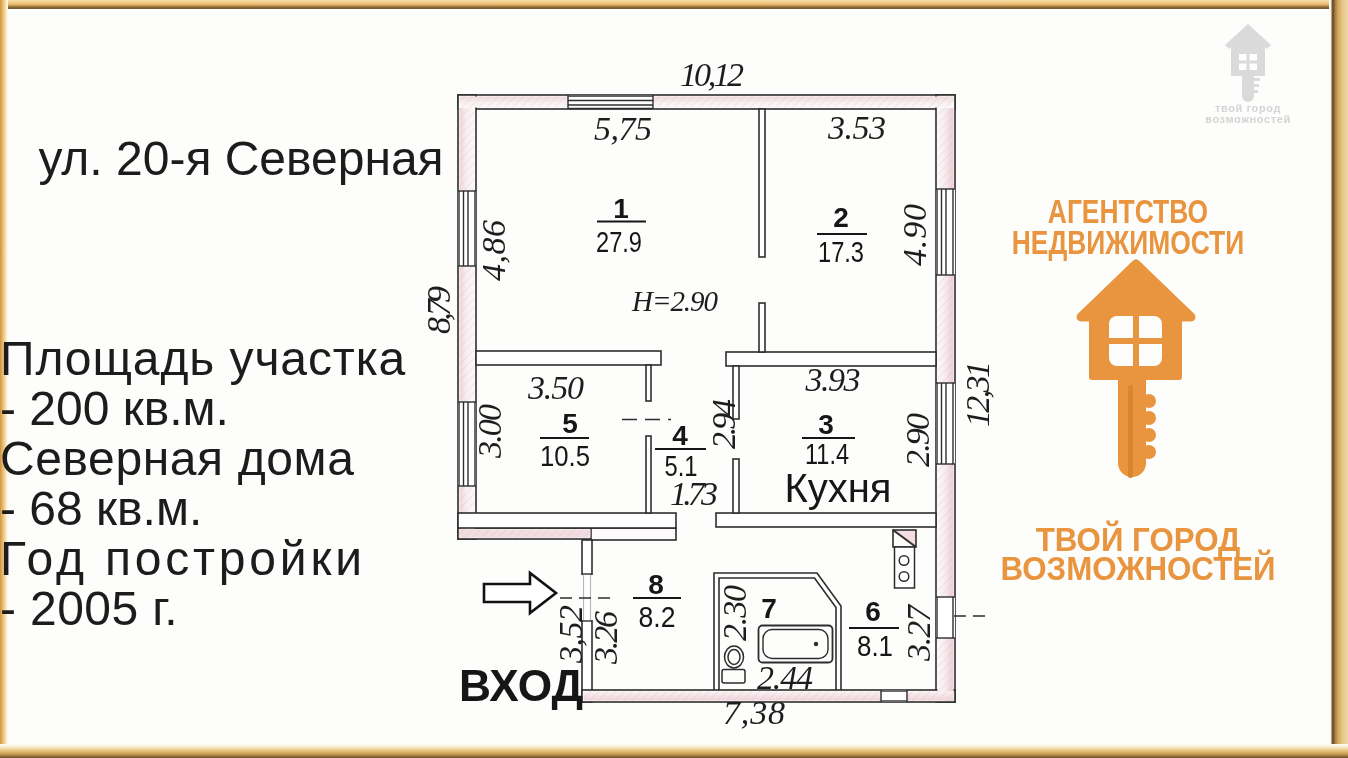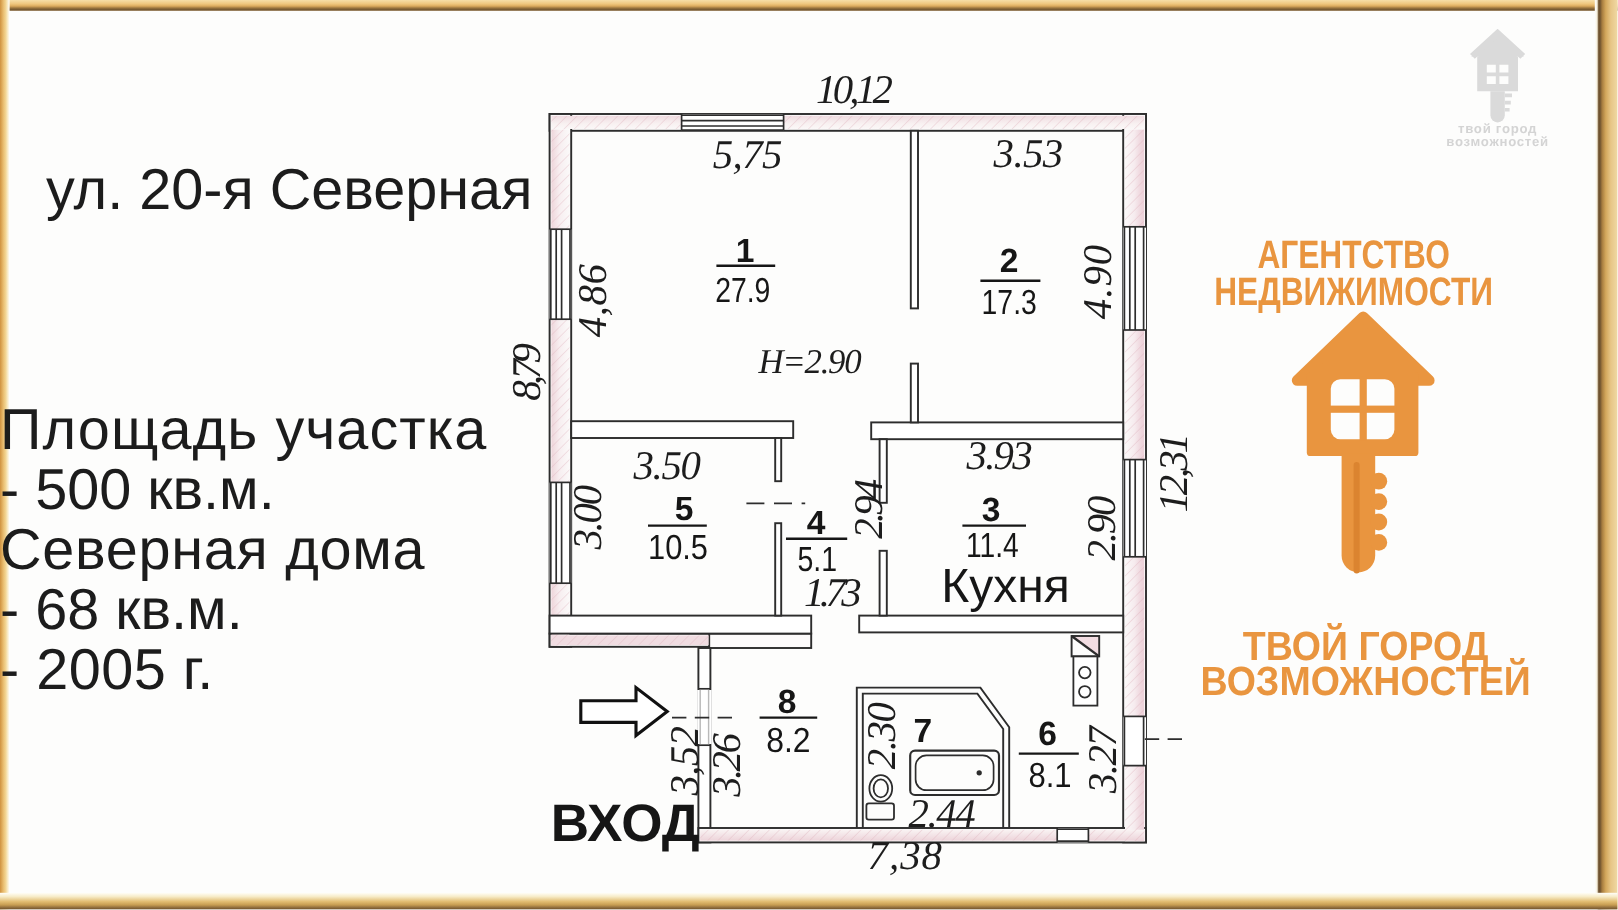--- a/index.html
+++ b/index.html
@@ -53,23 +53,24 @@
 </svg>
 
 <div class="wmt" style="top:102px;">твой город</div>
 
 <div class="wmt" style="top:113px;">возможностей</div>
 
 <div class="addr">ул. 20-я Северная</div>
 
 <div class="info">
   <div style="letter-spacing:0.9px;">Площадь участка</div>
-  <div>- 500 кв.м.</div>
+  <div>- 200 кв.м.</div>
   <div style="letter-spacing:0.6px;">Северная дома</div>
   <div>- 68 кв.м.</div>
+  <div style="letter-spacing:3.8px;">Год постройки</div>
   <div style="letter-spacing:0.4px;">- 2005 г.</div>
 </div>
 
 <div class="ag" style="top:193px;">АГЕНТСТВО</div>
 
 <div class="ag" style="top:224px;">НЕДВИЖИМОСТИ</div>
 
 <svg class="abs" style="left:1060px;top:255px;" width="150" height="240" viewBox="0 0 150 240">
   <g fill="#e9953f" stroke="#e9953f" stroke-width="9" stroke-linejoin="round">
     <polygon points="76,9 21,62 131,62"></polygon>

